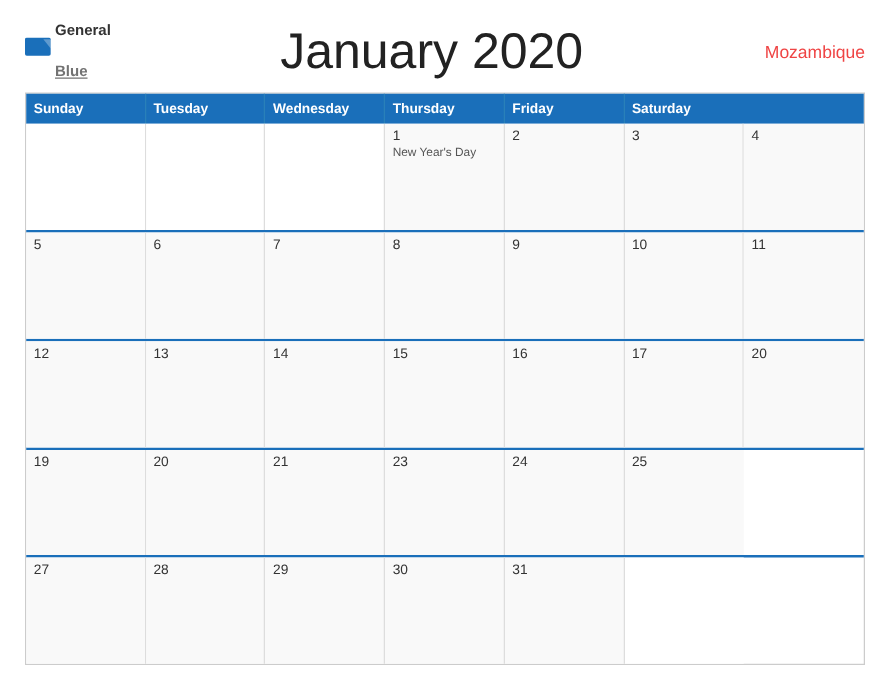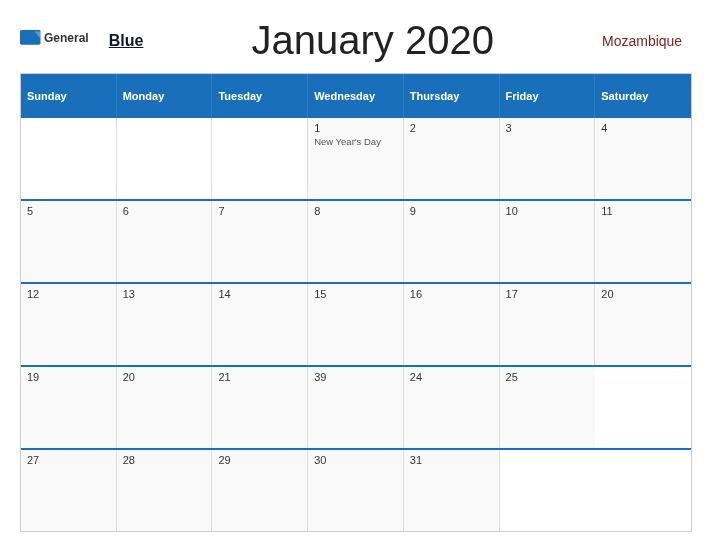--- a/index.html
+++ b/index.html
@@ -30,67 +30,67 @@
     .logo {
       display: flex;
       align-items: center;
       font-size: 13px;
       font-weight: bold;
       color: #333;
     }
 
     .logo-text {
       display: flex;
-      flex-direction: row;
+      flex-direction: column;
       line-height: 1.1;
       gap: 20px;
     }
 
     .logo-general { font-size: 12px; color: #333; font-weight: bold; }
-    .logo-blue { font-size: 16px; color: #0f172a; font-weight: bold; text-decoration: underline; }
+    .logo-blue { font-size: 12px; color: #737373; font-weight: bold; text-decoration: underline; }
 
     .logo-icon {
       width: 22px;
       height: 22px;
       margin-right: 2px;
     }
 
     .title {
       font-size: 40px;
       font-weight: normal;
       color: #222;
       text-align: center;
       flex: 1;
     }
 
     .country {
       font-size: 14px;
-      color: #7f1d1d;
+      color: #ef4444;
       min-width: 90px;
-      text-align: left;
+      text-align: right;
     }
 
     .calendar {
       flex: 1;
       display: flex;
       flex-direction: column;
       border: 1px solid #ccc;
     }
 
     .calendar-header {
       display: grid;
       grid-template-columns: repeat(7, 1fr);
       background-color: #1a6fba;
     }
 
     .calendar-header .day-name {
       color: #fff;
       font-size: 11px;
       font-weight: bold;
-      padding: 16px 6px;
+      padding: 6px 6px;
       border-right: 1px solid #2980b9;
       text-align: left;
     }
 
     .calendar-header .day-name:last-child {
       border-right: none;
     }
 
     .calendar-body {
       flex: 1;
@@ -155,21 +155,20 @@
         <span class="logo-blue">Blue</span>
       </div>
     </div>
     <h1 class="title">January 2020</h1>
     <div class="country">Mozambique</div>
   </div>
 
   <div class="calendar">
     <div class="calendar-header">
     <div class="day-name">Sunday</div>
-        <div class="day-name">Monday</div>
         <div class="day-name">Tuesday</div>
         <div class="day-name">Wednesday</div>
         <div class="day-name">Thursday</div>
         <div class="day-name">Friday</div>
         <div class="day-name">Saturday</div>
       </div>
     <div class="calendar-body">
     <div class="week-row">
           <div class="day-cell empty"></div>
           <div class="day-cell empty"></div>
@@ -238,21 +237,21 @@
           <div class="day-cell">
             <span class="day-number">19</span>
           </div>
           <div class="day-cell">
             <span class="day-number">20</span>
           </div>
           <div class="day-cell">
             <span class="day-number">21</span>
           </div>
           <div class="day-cell">
-            <span class="day-number">39</span>
+            <span class="day-number">23</span>
           </div>
           <div class="day-cell">
             <span class="day-number">24</span>
           </div>
           <div class="day-cell">
             <span class="day-number">25</span>
           </div>
         </div>
         <div class="week-row">
           <div class="day-cell">

